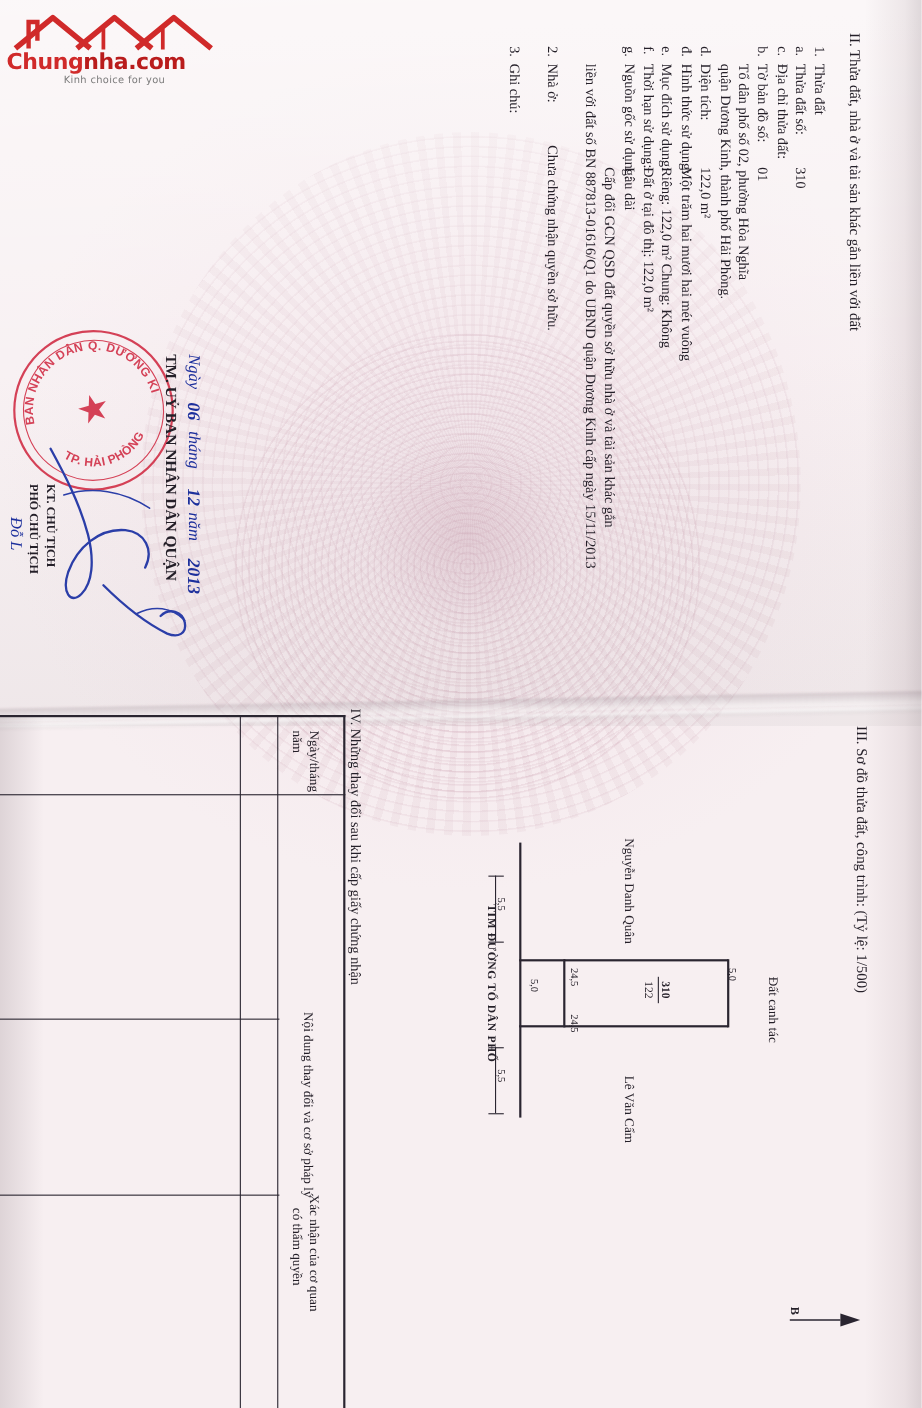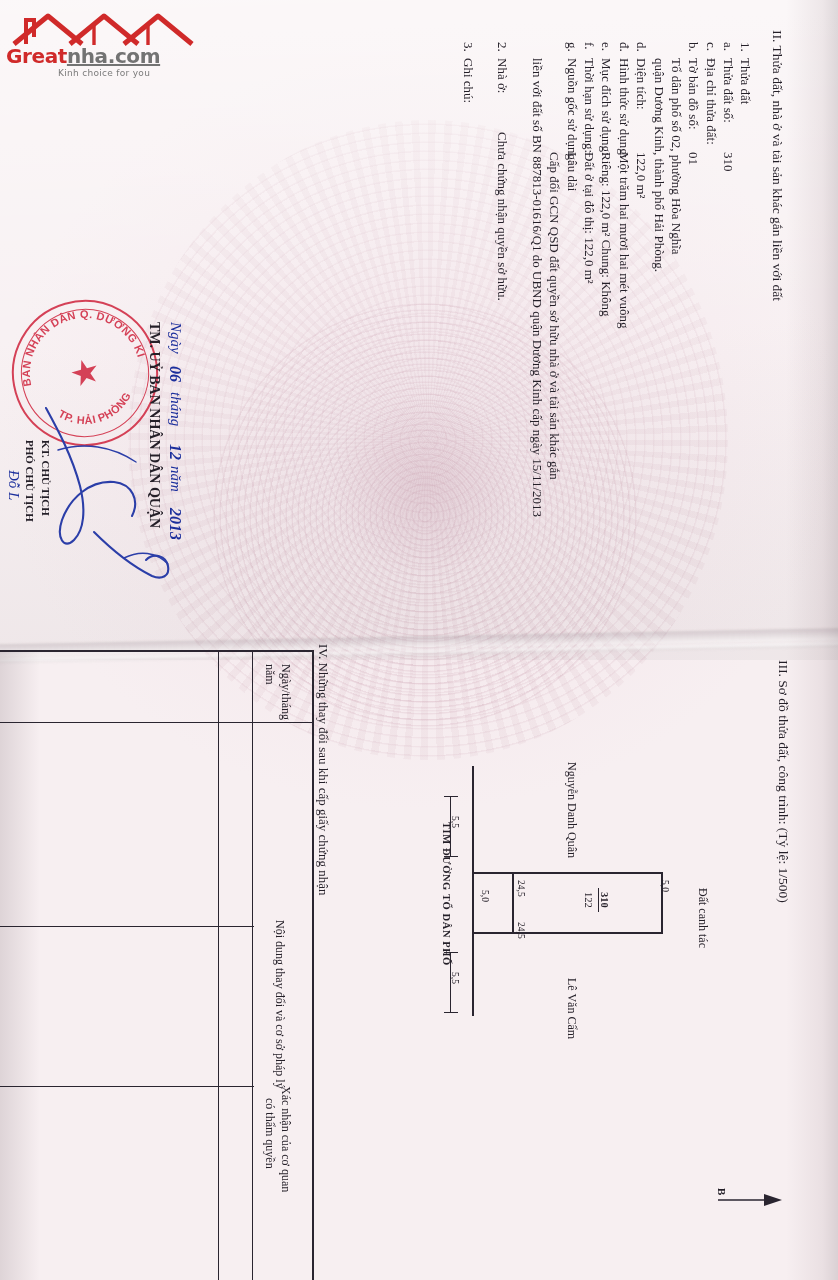--- a/index.html
+++ b/index.html
@@ -94,21 +94,21 @@
     position: absolute;
     left: 6px; top: 44px;
     font-family: "DejaVu Sans", sans-serif;
     font-weight: bold;
     font-size: 20px;
     letter-spacing: -0.4px;
     color: #d02a2a;
     white-space: nowrap;
   }
   .logo-text .so { color: #d02a2a; }
-  .logo-text .sanh { color: #737373; text-decoration: underline; }
+  .logo-text .sanh { color: #b91c1c; }
   .logo-sub {
     position: absolute;
     left: 58px; top: 68px;
     font-family: "DejaVu Sans", sans-serif;
     font-size: 9px;
     color: #7b7b7b;
     letter-spacing: 0.3px;
     white-space: nowrap;
   }
 
@@ -229,21 +229,21 @@
     <svg width="196" height="84" viewBox="0 0 196 84">
       <path d="M8 40 L42 12 L76 40" fill="none" stroke="#d02a2a" stroke-width="5" stroke-linejoin="round"></path>
       <path d="M20 40 L20 16 L28 16 L28 33" fill="none" stroke="#d02a2a" stroke-width="4"></path>
       <path d="M64 40 L98 12 L132 40" fill="none" stroke="#d02a2a" stroke-width="5" stroke-linejoin="round"></path>
       <path d="M118 40 L152 12 L186 40" fill="none" stroke="#d02a2a" stroke-width="5" stroke-linejoin="round"></path>
       <path d="M88 41 L88 22" fill="none" stroke="#d02a2a" stroke-width="3.4"></path>
       <path d="M142 41 L142 22" fill="none" stroke="#d02a2a" stroke-width="3.4"></path>
     </svg>
   </div>
   <div class="logo-text">
-    <span class="so">Great</span><span class="sanh">nha.com</span>
+    <span class="so">Chung</span><span class="sanh">nha.com</span>
   </div>
   <div class="logo-sub">Kinh choice for you</div>
 
   <div class="vtext rot90 t-head" style="left:784px; top:30px; font-weight:normal;">II. Thửa đất, nhà ở và tài sản khác gắn liền với đất</div>
 
   <div class="vtext rot90 t-item" style="left:752px; top:42px;">1.</div>
   <div class="vtext rot90 t-item" style="left:752px; top:58px;">Thửa đất</div>
 
   <div class="vtext rot90 t-item" style="left:735px; top:42px;">a.</div>
   <div class="vtext rot90 t-item" style="left:735px; top:58px;">Thửa đất số:</div>

